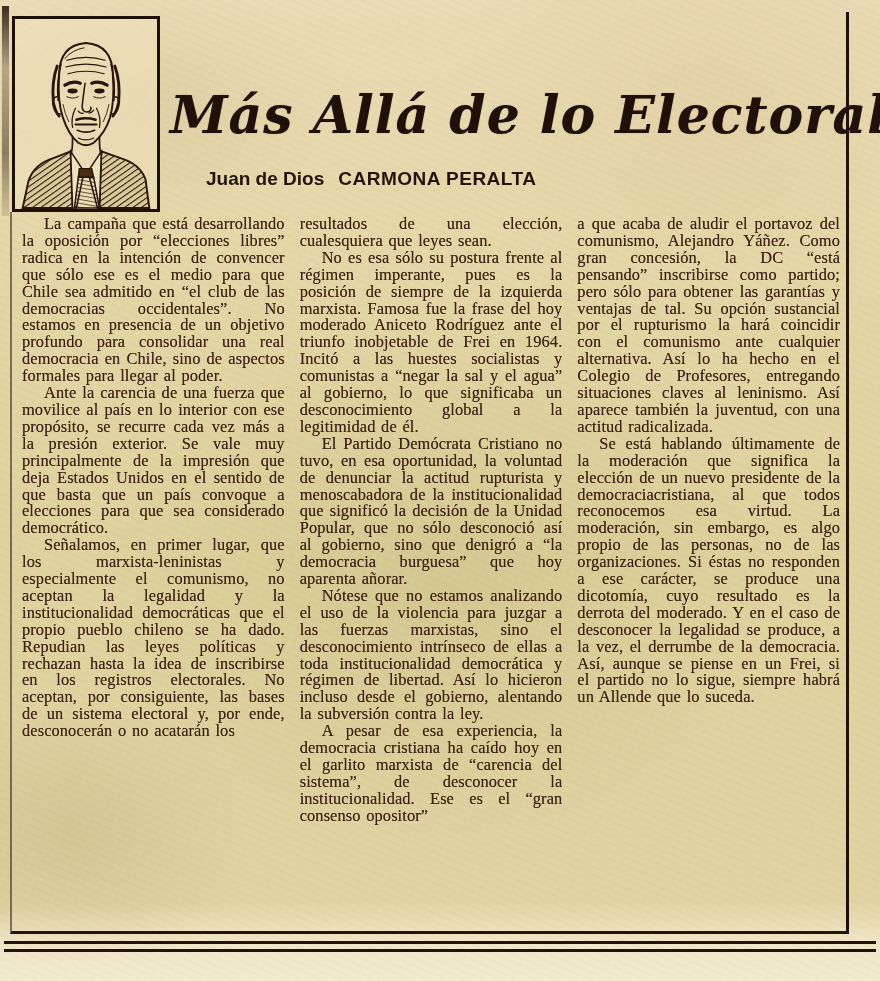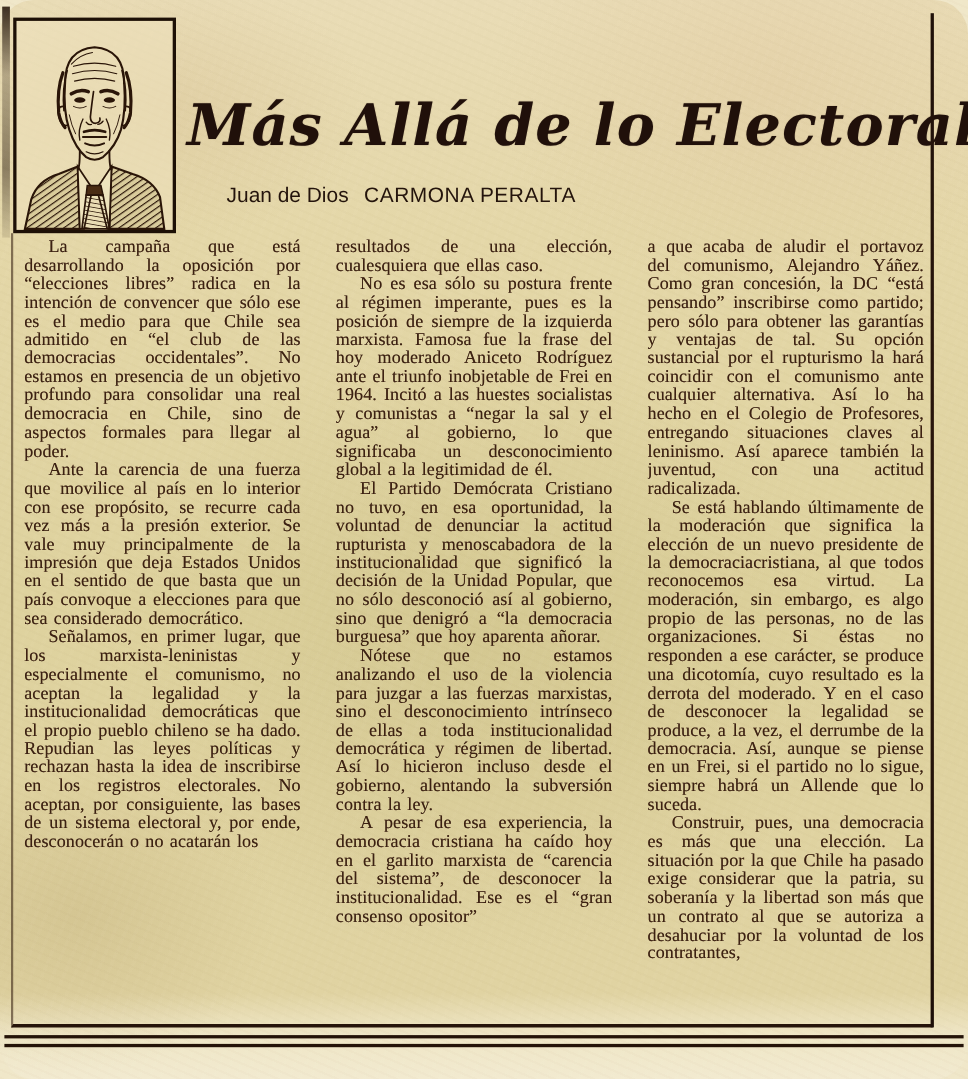--- a/index.html
+++ b/index.html
@@ -9,21 +9,20 @@
     background:#f0e7c9;
   }
   .page{
     position:absolute;inset:0;
     background:
       radial-gradient(ellipse 300px 200px at 18% 10%, rgba(170,120,70,.10), transparent 60%),
       radial-gradient(ellipse 400px 300px at 80% 8%, rgba(210,160,120,.14), transparent 65%),
       radial-gradient(ellipse 500px 400px at 50% 60%, rgba(120,110,30,.10), transparent 70%),
       radial-gradient(ellipse 260px 200px at 8% 85%, rgba(130,100,40,.12), transparent 70%),
       linear-gradient(180deg,#e9dcb6 0%, #e4d7a8 22%, #ded29e 55%, #e0d3a2 92%, #efe6c6 96%, #f2ead0 100%);
-    border-radius: 31px;
   }
   
   .grain{
     position:absolute;inset:0;pointer-events:none;opacity:.5;
     background-image:
       repeating-linear-gradient(23deg, rgba(120,80,40,.035) 0 2px, transparent 2px 7px),
       repeating-linear-gradient(-67deg, rgba(255,250,230,.05) 0 3px, transparent 3px 9px);
   }
   
   .header{position:absolute;left:0;top:0;width:880px;height:212px;}
@@ -35,31 +34,31 @@
   .header-text{position:absolute;left:170px;top:0;width:690px;height:212px;}
   .title{
     position:absolute;left:0;top:84px;width:100%;margin:0;text-align:center;
     font-family:"DejaVu Serif", serif;font-style:italic;font-weight:700;
     font-size:52px;letter-spacing:1px;color:#20100a;
     text-shadow:0 0 1px rgba(40,20,10,.4);
     white-space:nowrap;
   }
   .byline{
     position:absolute;left:36px;top:168px;
-    font-family:"Liberation Sans", sans-serif;font-weight:400;
+    font-family:"Liberation Sans", sans-serif;font-weight:700;
     font-size:19px;color:#24140c;white-space:nowrap;
   }
   .byline .surname{margin-left:14px;letter-spacing:.5px;}
   
   .body-box{
     position:absolute;left:10px;top:212px;width:838px;height:722px;
     border-left:2px solid rgba(45,24,10,.55);
     border-bottom:3px solid #26140a;
     box-sizing:border-box;
-    display:flex;gap:32px;
+    display:flex;gap:15px;
     padding:4px 8px 26px 10px;
   }
   .column{flex:1 1 0;overflow:hidden;}
   .column p{
     margin:0;
     font-size:16.4px;line-height:16.9px;
     text-align:justify;text-justify:inter-word;
     text-indent:22px;
     color:#3c2112;
     letter-spacing:.1px;word-spacing:1.5px;
@@ -164,28 +163,27 @@
     </div>
   </div>
 
   <div class="body-box">
     <div class="column">
         <p>La campaña que está desarrollando la oposición por “elecciones libres” radica en la intención de convencer que sólo ese es el medio para que Chile sea admitido en “el club de las democracias occidentales”. No estamos en presencia de un objetivo profundo para consolidar una real democracia en Chile, sino de aspectos formales para llegar al poder.</p>
         <p>Ante la carencia de una fuerza que movilice al país en lo interior con ese propósito, se recurre cada vez más a la presión exterior. Se vale muy principalmente de la impresión que deja Estados Unidos en el sentido de que basta que un país convoque a elecciones para que sea considerado democrático.</p>
         <p>Señalamos, en primer lugar, que los marxista-leninistas y especialmente el comunismo, no aceptan la legalidad y la institucionalidad democráticas que el propio pueblo chileno se ha dado. Repudian las leyes políticas y rechazan hasta la idea de inscribirse en los registros electorales. No aceptan, por consiguiente, las bases de un sistema electoral y, por ende, desconocerán o no acatarán los</p>
       </div>
     <div class="column">
-        <p class="cont">resultados de una elección, cualesquiera que ellas caso.</p>
+        <p class="cont">resultados de una elección, cualesquiera que leyes sean.</p>
         <p>No es esa sólo su postura frente al régimen imperante, pues es la posición de siempre de la izquierda marxista. Famosa fue la frase del hoy moderado Aniceto Rodríguez ante el triunfo inobjetable de Frei en 1964. Incitó a las huestes socialistas y comunistas a “negar la sal y el agua” al gobierno, lo que significaba un desconocimiento global a la legitimidad de él.</p>
         <p>El Partido Demócrata Cristiano no tuvo, en esa oportunidad, la voluntad de denunciar la actitud rupturista y menoscabadora de la institucionalidad que significó la decisión de la Unidad Popular, que no sólo desconoció así al gobierno, sino que denigró a “la democracia burguesa” que hoy aparenta añorar.</p>
         <p>Nótese que no estamos analizando el uso de la violencia para juzgar a las fuerzas marxistas, sino el desconocimiento intrínseco de ellas a toda institucionalidad democrática y régimen de libertad. Así lo hicieron incluso desde el gobierno, alentando la subversión contra la ley.</p>
         <p>A pesar de esa experiencia, la democracia cristiana ha caído hoy en el garlito marxista de “carencia del sistema”, de desconocer la institucionalidad. Ese es el “gran consenso opositor”</p>
       </div>
     <div class="column">
         <p class="cont">a que acaba de aludir el portavoz del comunismo, Alejandro Yáñez. Como gran concesión, la DC “está pensando” inscribirse como partido; pero sólo para obtener las garantías y ventajas de tal. Su opción sustancial por el rupturismo la hará coincidir con el comunismo ante cualquier alternativa. Así lo ha hecho en el Colegio de Profesores, entregando situaciones claves al leninismo. Así aparece también la juventud, con una actitud radicalizada.</p>
         <p>Se está hablando últimamente de la moderación que significa la elección de un nuevo presidente de la democraciacristiana, al que todos reconocemos esa virtud. La moderación, sin embargo, es algo propio de las personas, no de las organizaciones. Si éstas no responden a ese carácter, se produce una dicotomía, cuyo resultado es la derrota del moderado. Y en el caso de desconocer la legalidad se produce, a la vez, el derrumbe de la democracia. Así, aunque se piense en un Frei, si el partido no lo sigue, siempre habrá un Allende que lo suceda.</p>
-        <p>Construir, pues, una democracia es más que una elección. La situación por la que Chile ha pasado exige considerar que la patria, su soberanía y la libertad son más que un contrato al que se autoriza a desahuciar por la voluntad de los contratantes,</p>
       </div>
   </div>
 
   <div class="right-rule"></div>
   <div class="double-rule"></div>
 </div>
 
 </body></html>

